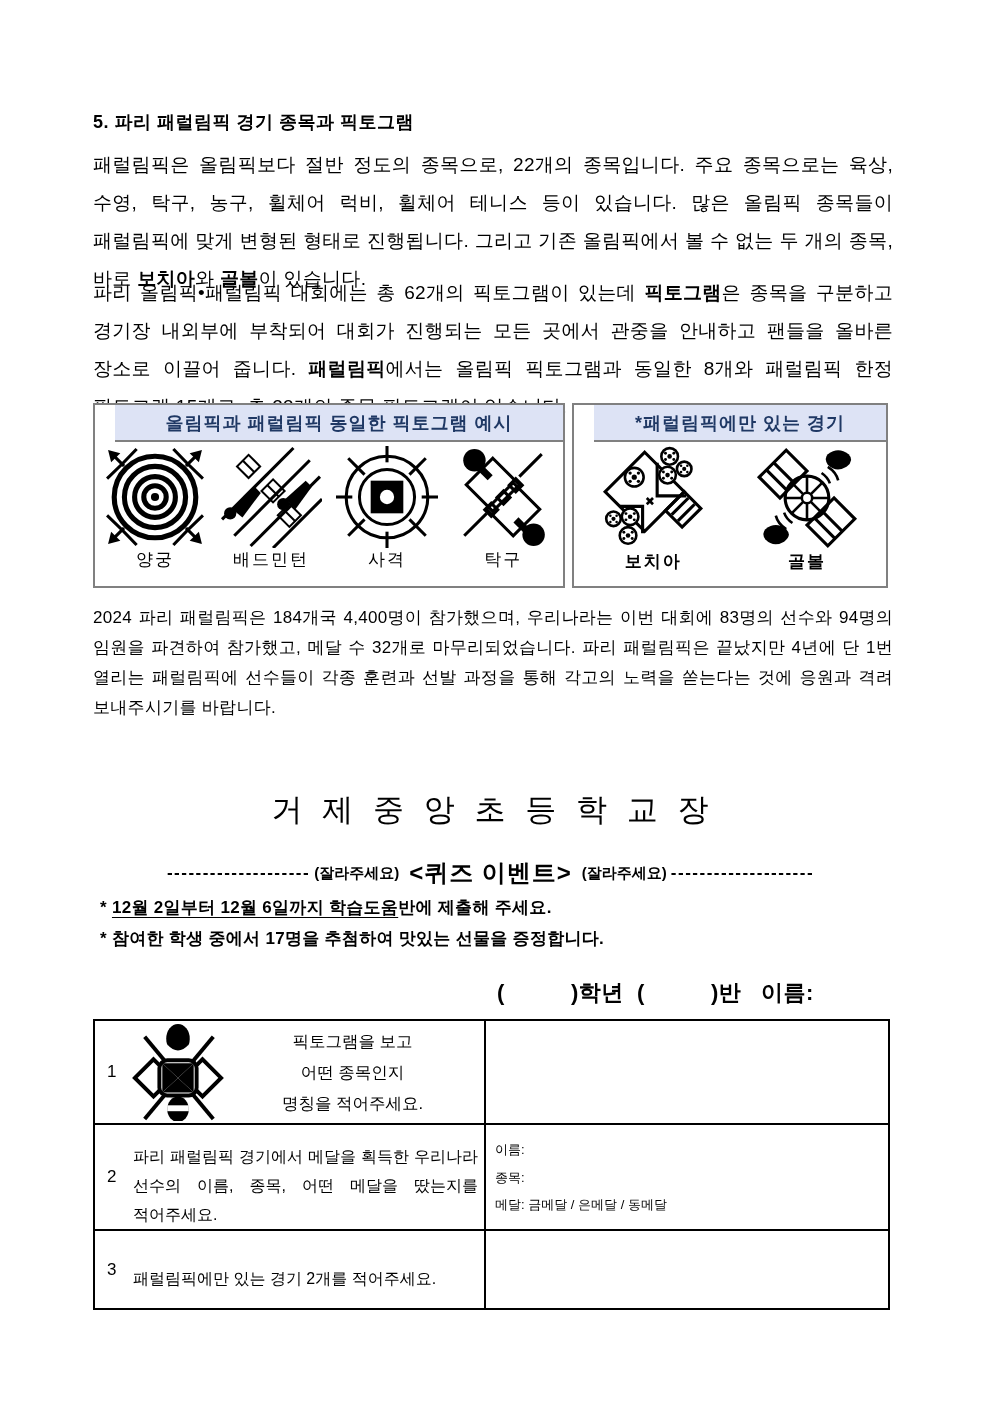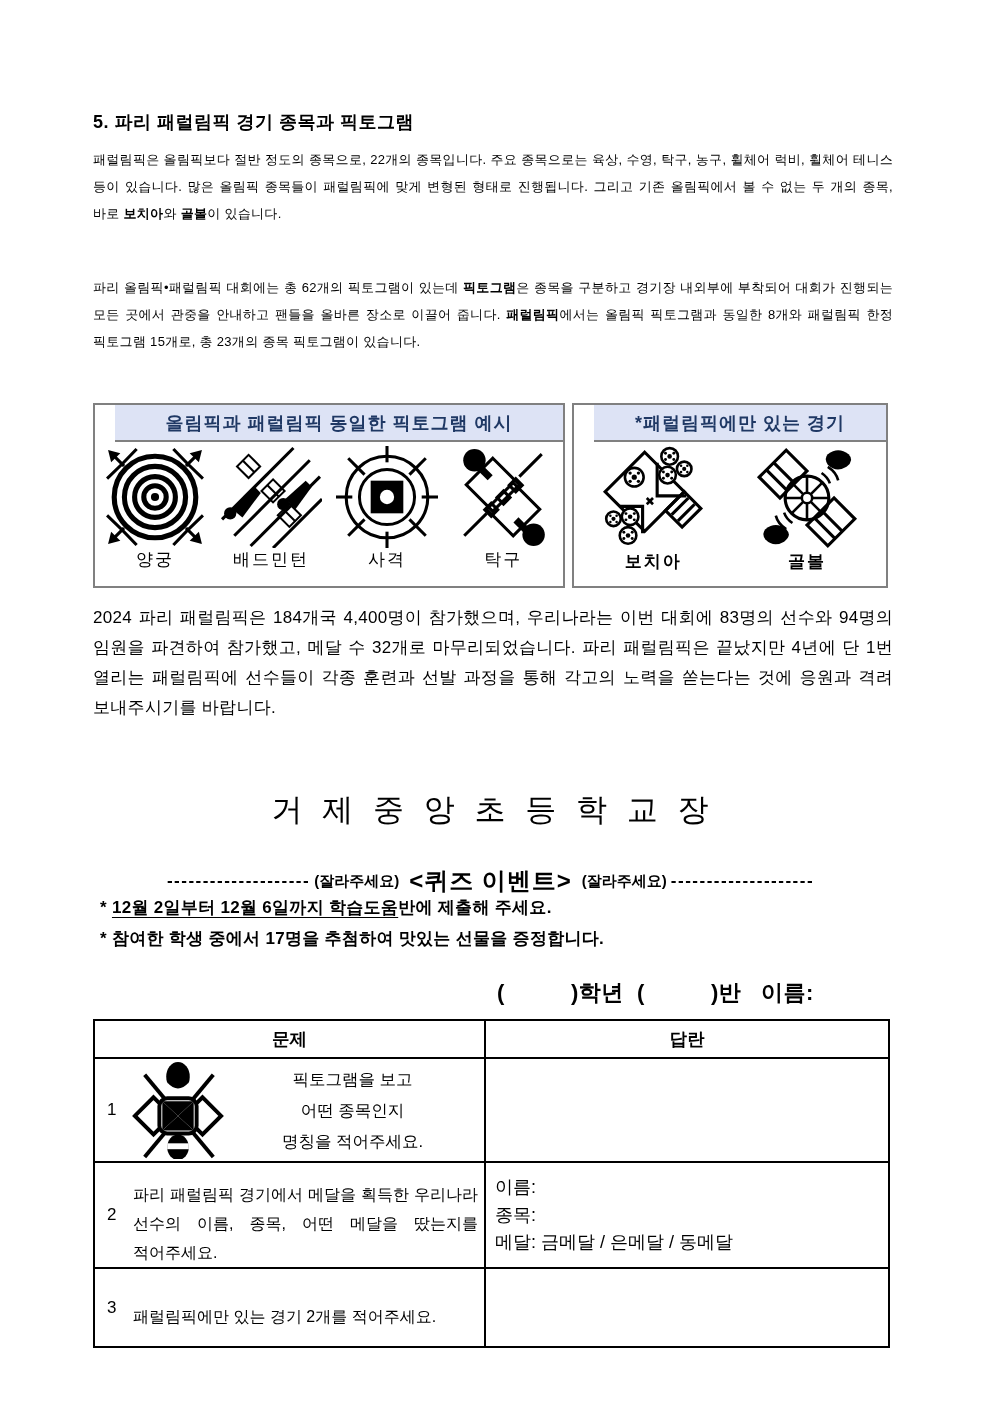--- a/index.html
+++ b/index.html
@@ -1,20 +1,20 @@
 <!DOCTYPE html>
 <html><head>
 <meta charset="utf-8">
 <style>
   html,body{margin:0;padding:0;background:#e8e8e8;}
   .page{position:relative;width:992px;height:1403px;background:#ffffff;margin:0 auto;
         font-family:"Liberation Sans","DejaVu Sans",sans-serif;color:#000;overflow:hidden;}
   .abs{position:absolute;}
   .doc-title{top:110px;left:93px;width:800px;font-size:18px;font-weight:bold;letter-spacing:.5px;}
-  .para{left:93px;width:800px;font-size:13px;line-height:27px;text-align:justify;letter-spacing:.3px;word-break:keep-all;}
+  .para{left:93px;width:800px;font-size:19px;line-height:38px;text-align:justify;letter-spacing:.3px;word-break:keep-all;}
   .p1{top:146px;}
   .p2{top:274px;}
   .p3{top:603px;line-height:30px;font-size:17px;}
   b{font-weight:bold;}
 
   
   .picto-wrap{top:403px;left:93px;width:795px;display:flex;gap:7px;}
   .picto-table{border:2px solid #808080;background:#fff;box-sizing:border-box;height:185px;display:flex;flex-direction:column;}
   .picto-table.same{width:507px;}
   .picto-table.only{width:339px;}
@@ -29,21 +29,21 @@
 
   .date-line{top:756px;left:93px;width:800px;text-align:center;font-family:"Liberation Serif","DejaVu Serif",serif;
              font-size:21px;letter-spacing:3px;}
   .sign-line{top:789px;left:93px;width:800px;text-align:center;font-family:"Liberation Serif","DejaVu Serif",serif;
              font-size:31px;letter-spacing:6px;white-space:pre;}
 
   .cutline{top:857px;left:93px;width:795px;display:flex;align-items:center;justify-content:center;
            white-space:nowrap;font-weight:bold;overflow:hidden;}
   .cut-dashes{font-size:17px;letter-spacing:1.5px;flex:0 1 auto;overflow:hidden;}
   .cut-note{font-size:15px;margin:0 4px;}
-  .cut-title{font-size:24px;margin:8px 6px;letter-spacing:1px;}
+  .cut-title{font-size:24px;margin:0 6px;letter-spacing:1px;}
 
   .notes{top:892px;left:100px;width:790px;font-size:17px;font-weight:bold;line-height:31px;letter-spacing:.3px;}
   .note-underline{text-decoration:underline;text-underline-offset:4px;}
 
   .name-line{top:978px;left:497px;font-size:22px;font-weight:bold;white-space:pre;letter-spacing:.5px;}
 
   
   .quiz{top:1019px;left:93px;width:795px;border-collapse:collapse;table-layout:fixed;}
   .quiz td,.quiz th{border:2px solid #000;padding:0;vertical-align:middle;box-sizing:border-box;}
   .quiz th{height:38px;font-size:17.5px;font-weight:bold;text-align:center;}
@@ -51,21 +51,21 @@
   .col-a{width:404px;}
   .qcell{display:flex;align-items:center;}
   .qno{width:18px;padding-left:12px;font-size:17px;flex:0 0 auto;}
   .qicon{flex:0 0 auto;width:98px;height:98px;margin-left:4px;}
   .qtext-center{flex:1;text-align:center;font-size:16.5px;line-height:31px;padding-right:6px;word-break:keep-all;}
   .qtext-just{flex:1;font-size:16px;line-height:29px;text-align:justify;padding:17px 6px 0 8px;word-break:keep-all;}
   .row1{height:104px;}
   .row2{height:86px;}
   .row3{height:79px;}
   .acell{display:flex;flex-direction:column;justify-content:space-between;height:82px;padding:2px 4px 2px 9px;
-         font-size:18px;line-height:27px;}
+         font-size:13px;line-height:27px;}
   .icon-svg{display:block;}
 </style>
 </head>
 <body>
 
 <div class="page">
 
   <div class="abs doc-title">5. 파리 패럴림픽 경기 종목과 픽토그램</div>
 
   <div class="abs para p1"><span> 패럴림픽은 올림픽보다 절반 정도의 종목으로, 22개의 종목입니다. 주요 종목으로는 육상, 수영, 탁구, 농구, 휠체어 럭비, 휠체어 테니스 등이 있습니다. 많은 올림픽 종목들이 패럴림픽에 맞게 변형된 형태로 진행됩니다. 그리고 기존 올림픽에서 볼 수 없는 두 개의 종목, 바로 </span><b>보치아</b><span>와 </span><b>골볼</b><span>이 있습니다.</span></div>
@@ -289,24 +289,20 @@
   </div>
 
   <div class="abs name-line">(          )학년  (          )반   이름:</div>
 
   <table class="abs quiz">
     <colgroup>
         <col class="col-q">
         <col class="col-a">
       </colgroup>
     <tbody>
-        <tr>
-      <th>문제</th>
-      <th>답란</th>
-    </tr>
     <tr class="row1">
       <td>
         <div class="qcell">
           <div class="qno">1</div>
           <svg class="qicon" viewBox="0 0 100 100">
             <g stroke="#000" stroke-width="4" fill="none">
               <line x1="16" y1="14" x2="86" y2="98"></line>
               <line x1="86" y1="14" x2="16" y2="98"></line>
               <polygon points="6,56 25,37 44,56 25,75"></polygon>
               <polygon points="56,56 75,37 94,56 75,75"></polygon>

